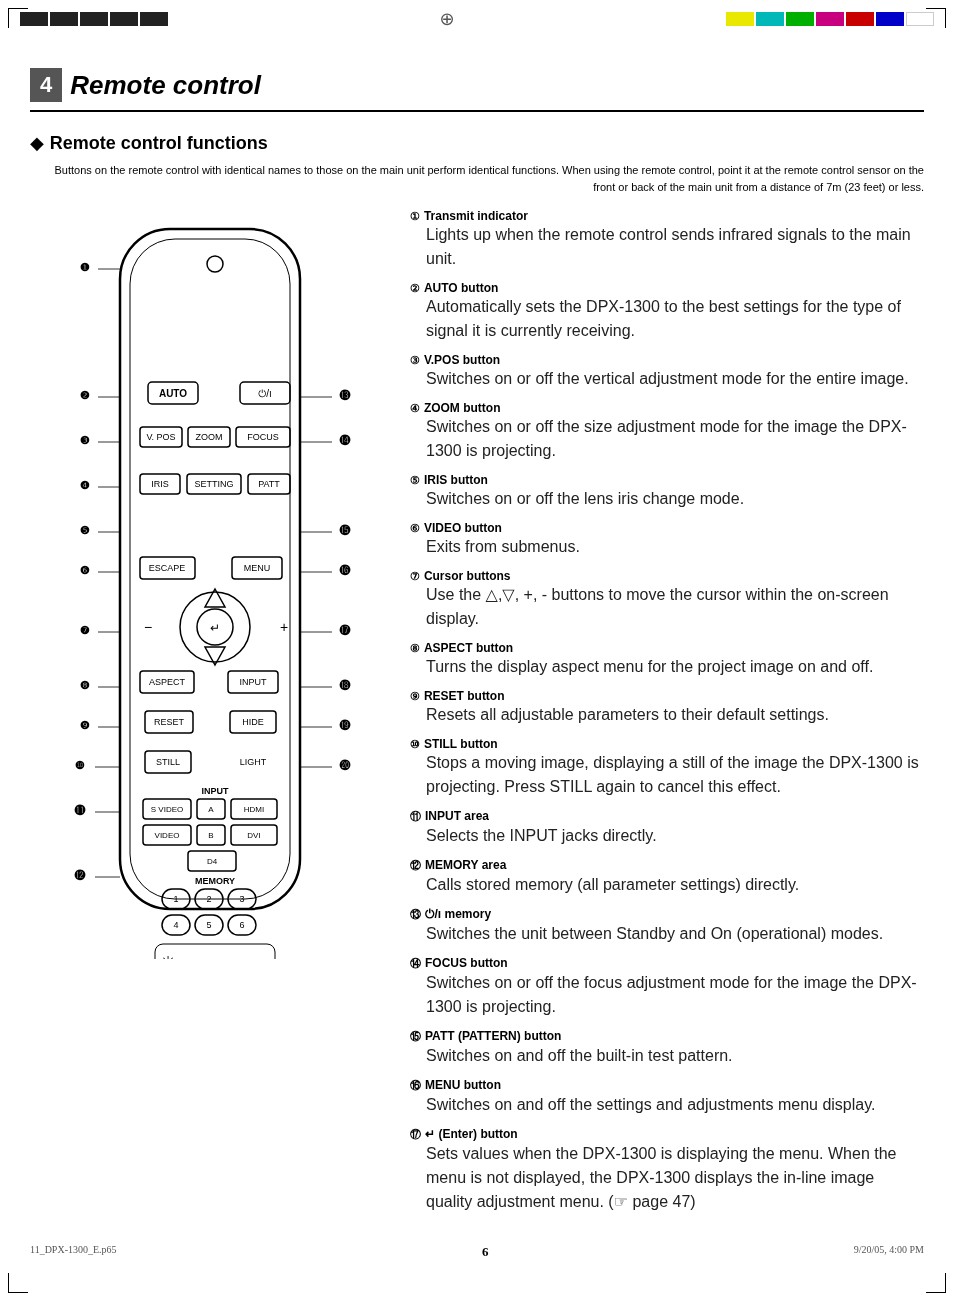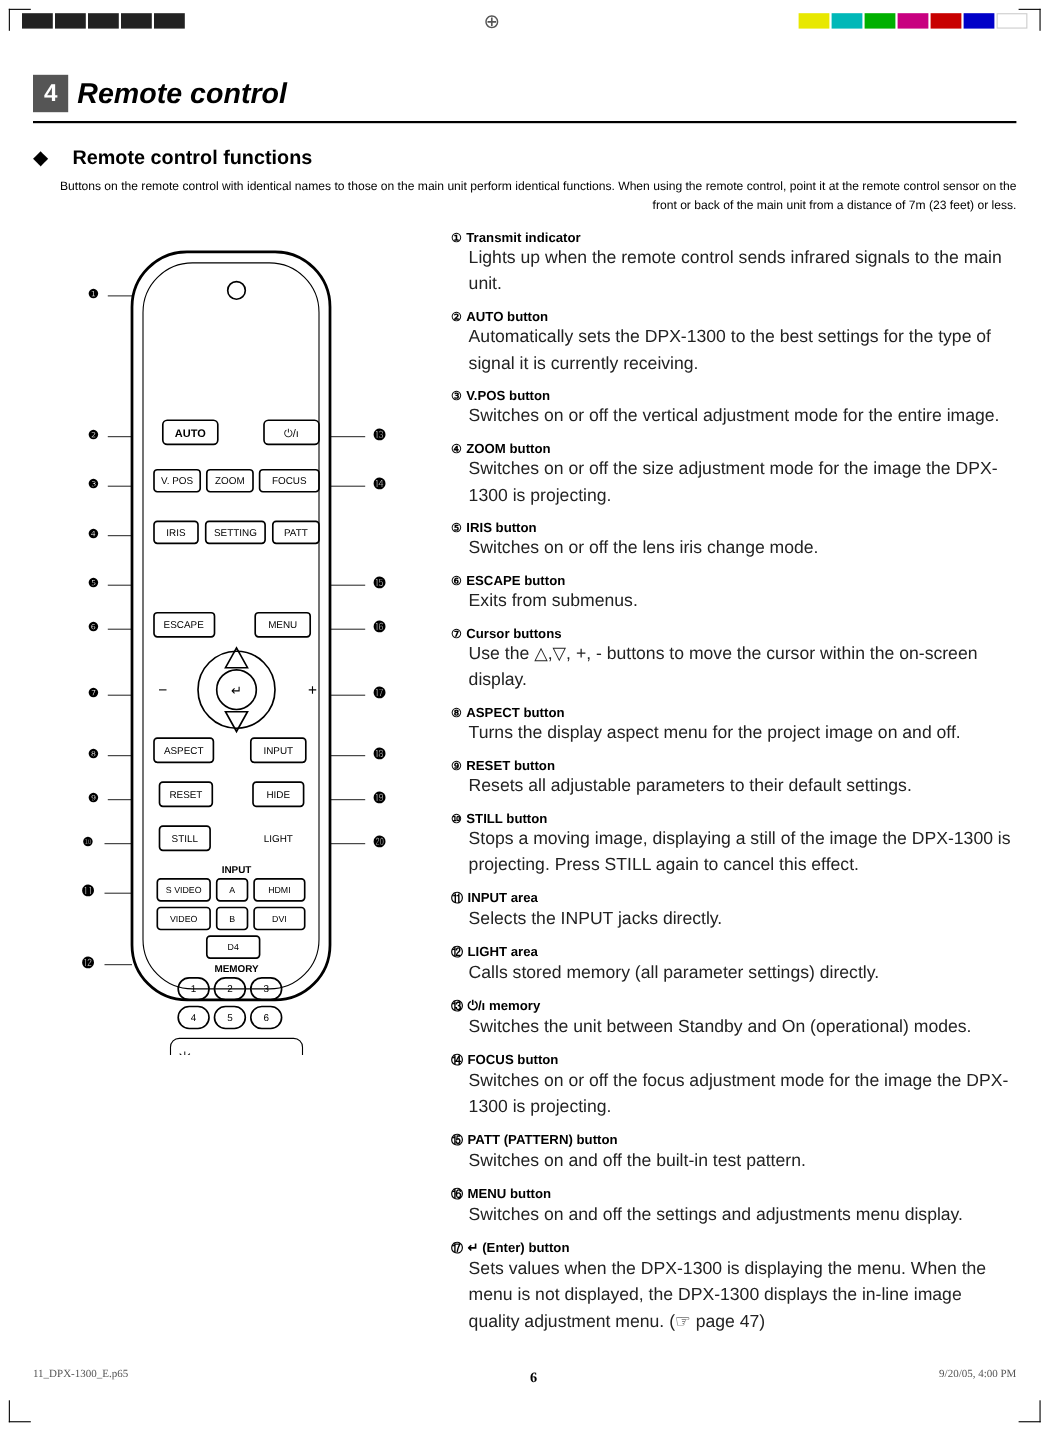--- a/index.html
+++ b/index.html
@@ -82,21 +82,20 @@
     .section-heading {
       margin: 20px 30px 8px 30px;
       display: flex;
       align-items: center;
       gap: 6px;
     }
     .diamond { font-size: 18px; color: #000; }
     .section-title {
       font-size: 18px;
       font-weight: bold;
-      margin-left: 16px;
     }
     .section-desc {
       margin: 0 30px 4px 30px;
       font-size: 11px;
       line-height: 1.5;
       text-align: right;
     }
 
     
     .main-content {
@@ -408,21 +407,21 @@
       <div class="desc-item">
         <div class="desc-title">
           <span class="desc-num">⑤</span>
           <span>IRIS button</span>
         </div>
         <div class="desc-text">Switches on or off the lens iris change mode.</div>
       </div>
       <div class="desc-item">
         <div class="desc-title">
           <span class="desc-num">⑥</span>
-          <span>ESCAPE button</span>
+          <span>VIDEO button</span>
         </div>
         <div class="desc-text">Exits from submenus.</div>
       </div>
       <div class="desc-item">
         <div class="desc-title">
           <span class="desc-num">⑦</span>
           <span>Cursor buttons</span>
         </div>
         <div class="desc-text">Use the △,▽, +, - buttons to move the cursor within the on-screen display.</div>
       </div>
@@ -450,21 +449,21 @@
       <div class="desc-item">
         <div class="desc-title">
           <span class="desc-num">⑪</span>
           <span>INPUT area</span>
         </div>
         <div class="desc-text">Selects the INPUT jacks directly.</div>
       </div>
       <div class="desc-item">
         <div class="desc-title">
           <span class="desc-num">⑫</span>
-          <span>LIGHT area</span>
+          <span>MEMORY area</span>
         </div>
         <div class="desc-text">Calls stored memory (all parameter settings) directly.</div>
       </div>
       <div class="desc-item">
         <div class="desc-title">
           <span class="desc-num">⑬</span>
           <span>⏻/ı memory</span>
         </div>
         <div class="desc-text">Switches the unit between Standby and On (operational) modes.</div>
       </div>

